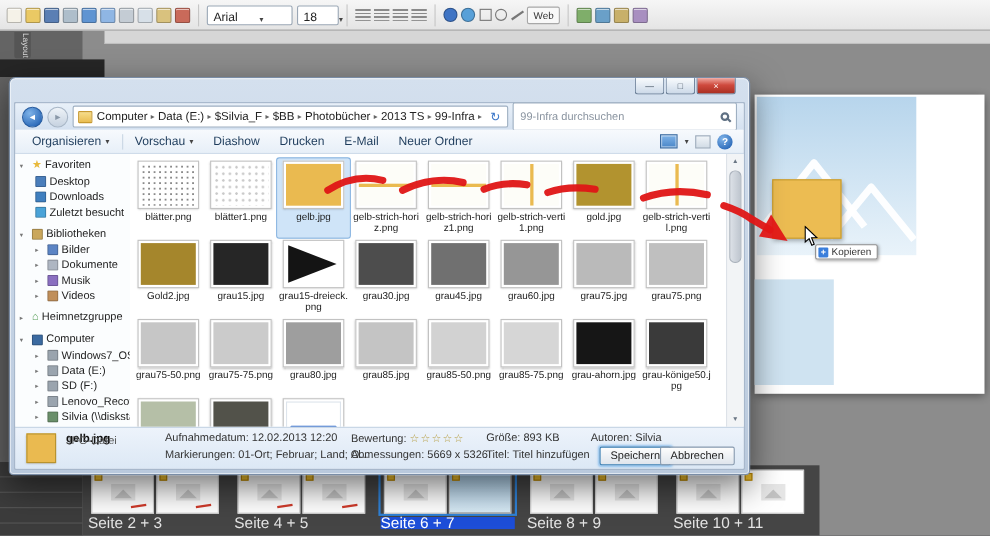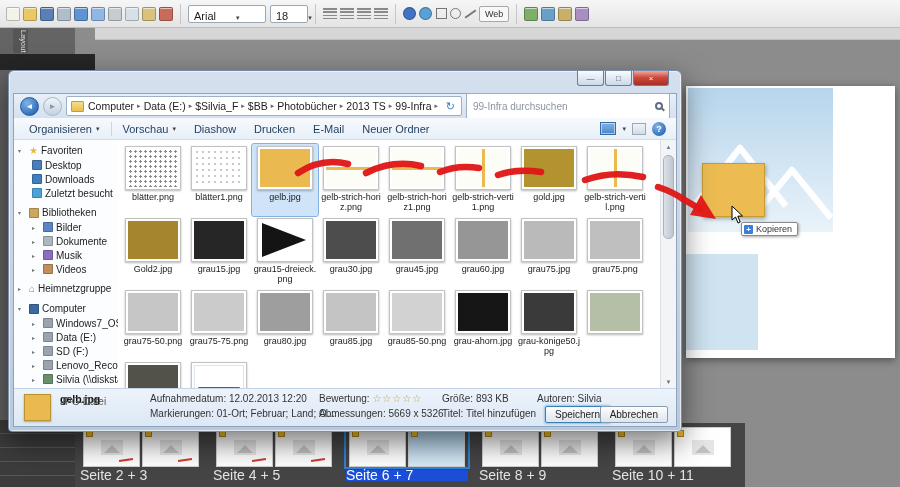--- a/index.html
+++ b/index.html
@@ -590,20 +590,26 @@
               <div class="flabel">grau85.jpg</div>
             </div>
             <div class="fitem">
               <div class="fthumb">
                 <div class="fimg solid" style="background: rgb(210, 210, 210);"></div>
               </div>
               <div class="flabel">grau85-50.png</div>
             </div>
             <div class="fitem">
               <div class="fthumb">
+                <div class="fimg solid" style="background: rgb(214, 214, 214);"></div>
+              </div>
+              <div class="flabel">grau85-75.png</div>
+            </div>
+            <div class="fitem">
+              <div class="fthumb">
                 <div class="fimg solid" style="background: rgb(22, 22, 22);"></div>
               </div>
               <div class="flabel">grau-ahorn.jpg</div>
             </div>
             <div class="fitem">
               <div class="fthumb">
                 <div class="fimg solid" style="background: rgb(58, 58, 58);"></div>
               </div>
               <div class="flabel">grau-könige50.jpg</div>
             </div>

